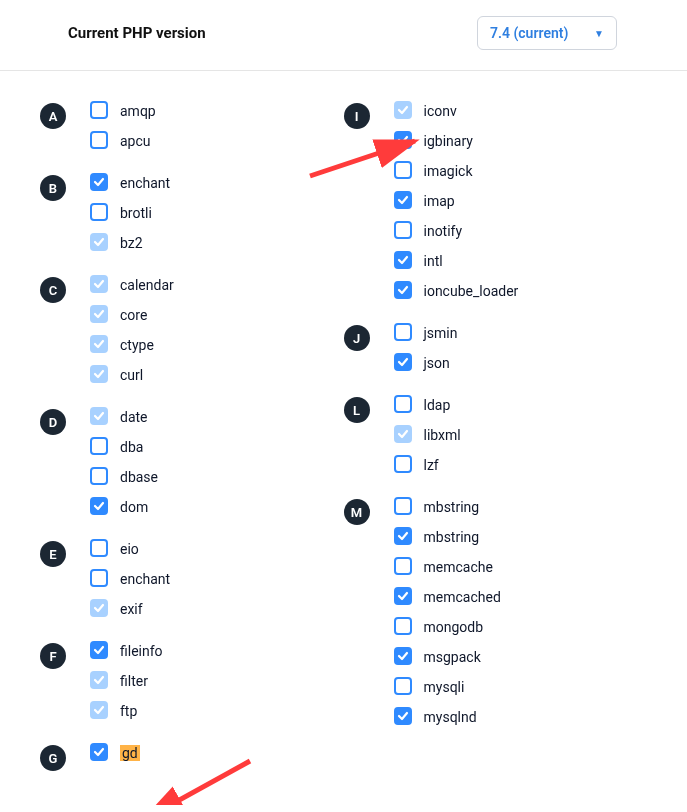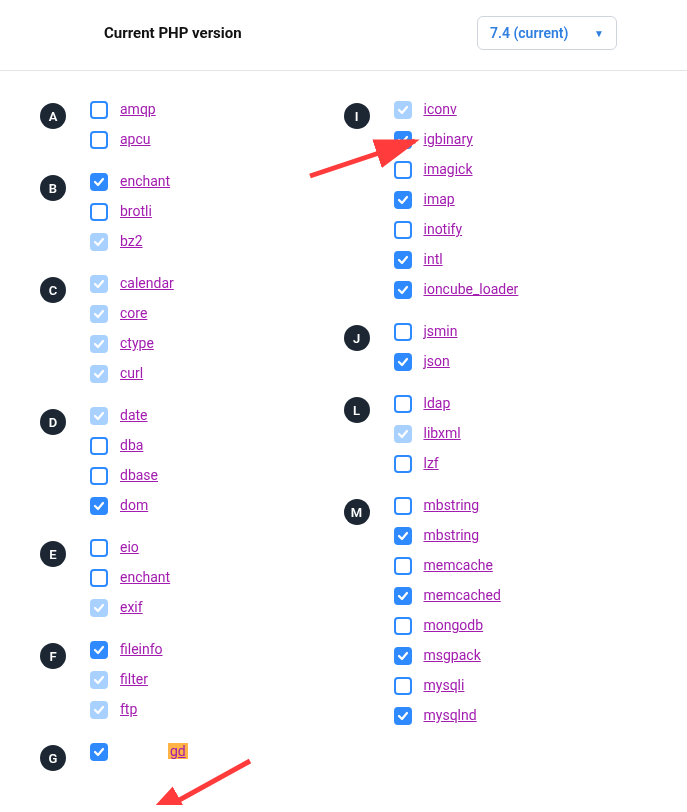--- a/index.html
+++ b/index.html
@@ -8,21 +8,21 @@
     padding: 0;
     font-family: -apple-system, BlinkMacSystemFont, "Segoe UI", Roboto, Helvetica, Arial, sans-serif;
     background: #fff;
     color: #222;
     width: 687px;
   }
   .header-row {
     display: flex;
     justify-content: space-between;
     align-items: center;
-    padding: 16px 70px 20px 104px;
+    padding: 16px 70px 20px 68px;
     border-bottom: 1px solid #e5e5e5;
   }
   .header-label {
     font-size: 15px;
     font-weight: 700;
     color: #111;
   }
   .dropdown {
     display: flex;
     align-items: center;
@@ -66,25 +66,24 @@
     display: flex;
     align-items: center;
     justify-content: center;
     margin-right: 24px;
     flex-shrink: 0;
     margin-top: 2px;
   }
   .items { flex: 1; }
   .item {
     display: flex;
-    align-items: flex-start;
+    align-items: flex-end;
     margin-bottom: 12px;
     font-size: 14px;
-    color: #a21caf;
-    text-decoration: underline;
+    color: #0f172a;
   }
   .checkbox {
     width: 18px;
     height: 18px;
     border: 2px solid #2f8aff;
     border-radius: 4px;
     margin-right: 12px;
     display: flex;
     align-items: center;
     justify-content: center;
@@ -97,21 +96,20 @@
   }
   .checkbox.locked {
     background: #a8d1ff;
     border-color: #a8d1ff;
   }
   .checkbox svg { display: block; }
   .label { }
   .highlight {
     background: #ffb347;
     padding: 0 2px;
-    margin-left: 48px;
   }
   
   .arrow {
     position: absolute;
     pointer-events: none;
   }
 </style>
 </head>
 <body>
 

